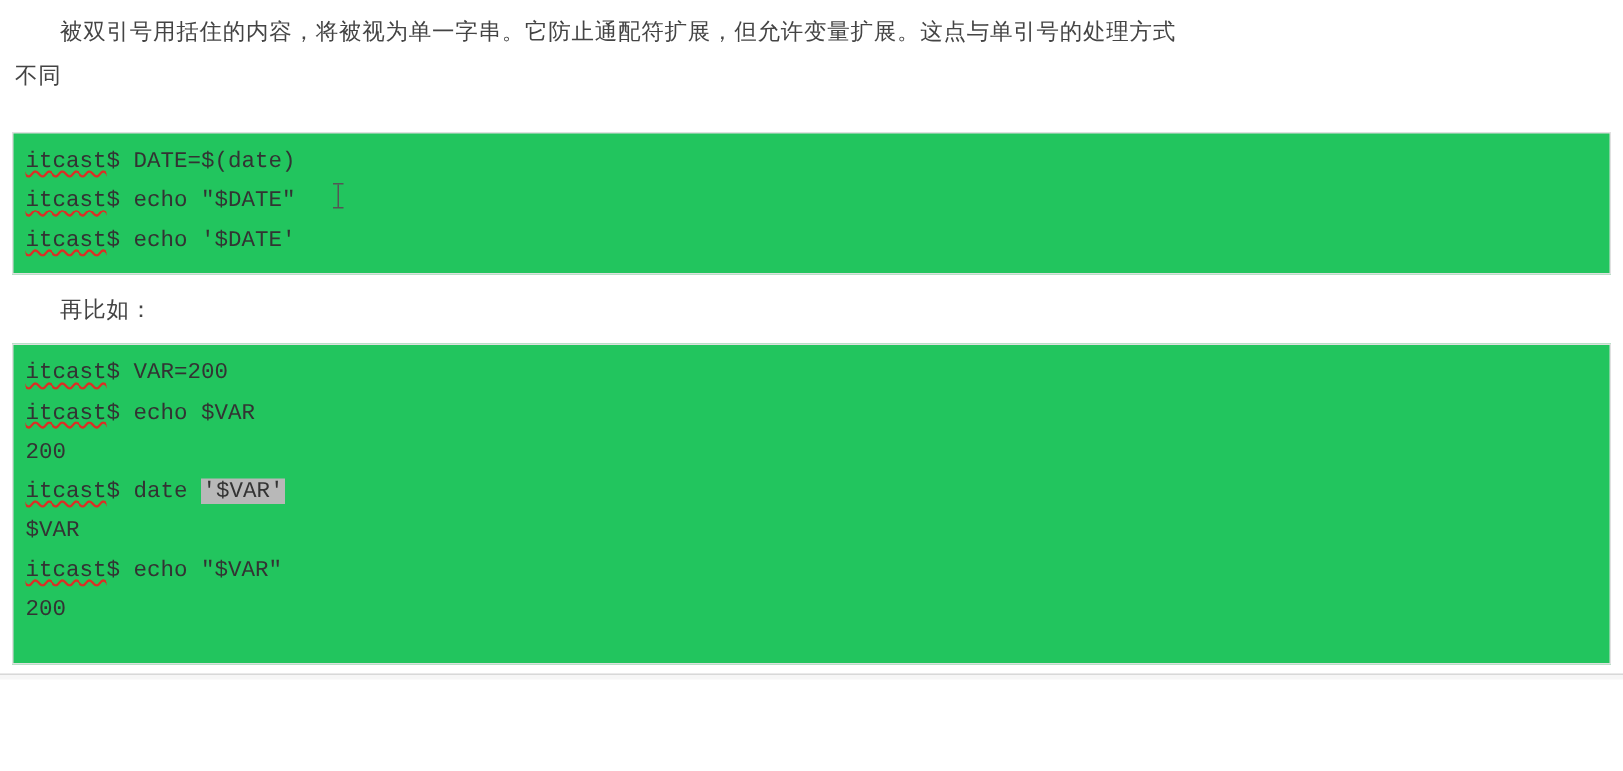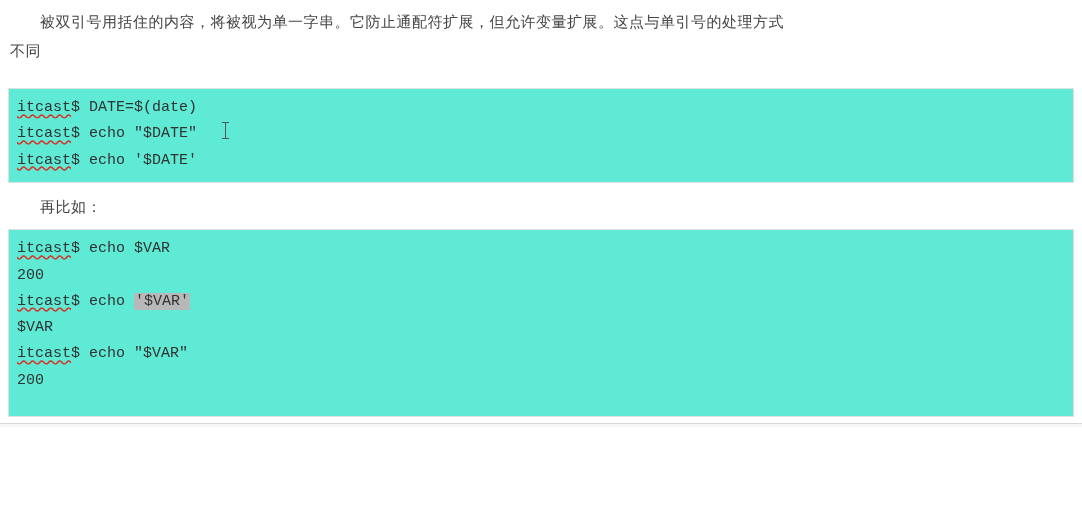--- a/index.html
+++ b/index.html
@@ -18,21 +18,21 @@
     .para {
       padding: 2px 10px 23px 10px;
       line-height: 1.9;
       color: #444;
       letter-spacing: 0.5px;
     }
     .para-indent {
       text-indent: 2em;
     }
     .codeblock {
-      background: #5eead4;
+      background: #22c55e;
       padding: 6px 8px 8px 8px;
       margin: 0 8px 6px 8px;
       font-family: "Consolas", "Courier New", monospace;
       font-size: 15px;
       line-height: 1.75;
       color: #333;
       border: 1px solid #e0e0e0;
     }
     .codeline {
       white-space: pre;
@@ -97,21 +97,22 @@
   <div class="codeline"><span class="prompt spellmark">itcast</span><span>$ DATE=$(date)</span></div>
   <div class="codeline"><span class="prompt spellmark">itcast</span><span>$ echo "$DATE"</span>  <span class="cursor"></span></div>
   <div class="codeline"><span class="prompt spellmark">itcast</span><span>$ echo '$DATE'</span></div>
 </div>
 
 <div class="para para-indent" style="padding-top:4px;padding-bottom:8px;">
   <span>再比如：</span>
 </div>
 
 <div class="codeblock" style="padding-bottom:22px;">
+  <div class="codeline"><span class="prompt spellmark">itcast</span><span>$ VAR=200</span></div>
   <div class="codeline"><span class="prompt spellmark">itcast</span><span>$ echo $VAR</span></div>
   <div class="codeline"><span>200</span></div>
-  <div class="codeline"><span class="prompt spellmark">itcast</span><span>$ echo </span><span class="highlight">'$VAR'</span></div>
+  <div class="codeline"><span class="prompt spellmark">itcast</span><span>$ date </span><span class="highlight">'$VAR'</span></div>
   <div class="codeline"><span>$VAR</span></div>
   <div class="codeline"><span class="prompt spellmark">itcast</span><span>$ echo "$VAR"</span></div>
   <div class="codeline"><span>200</span></div>
 </div>
 
 <div class="bottom-edge"></div>
 
 </body></html>

